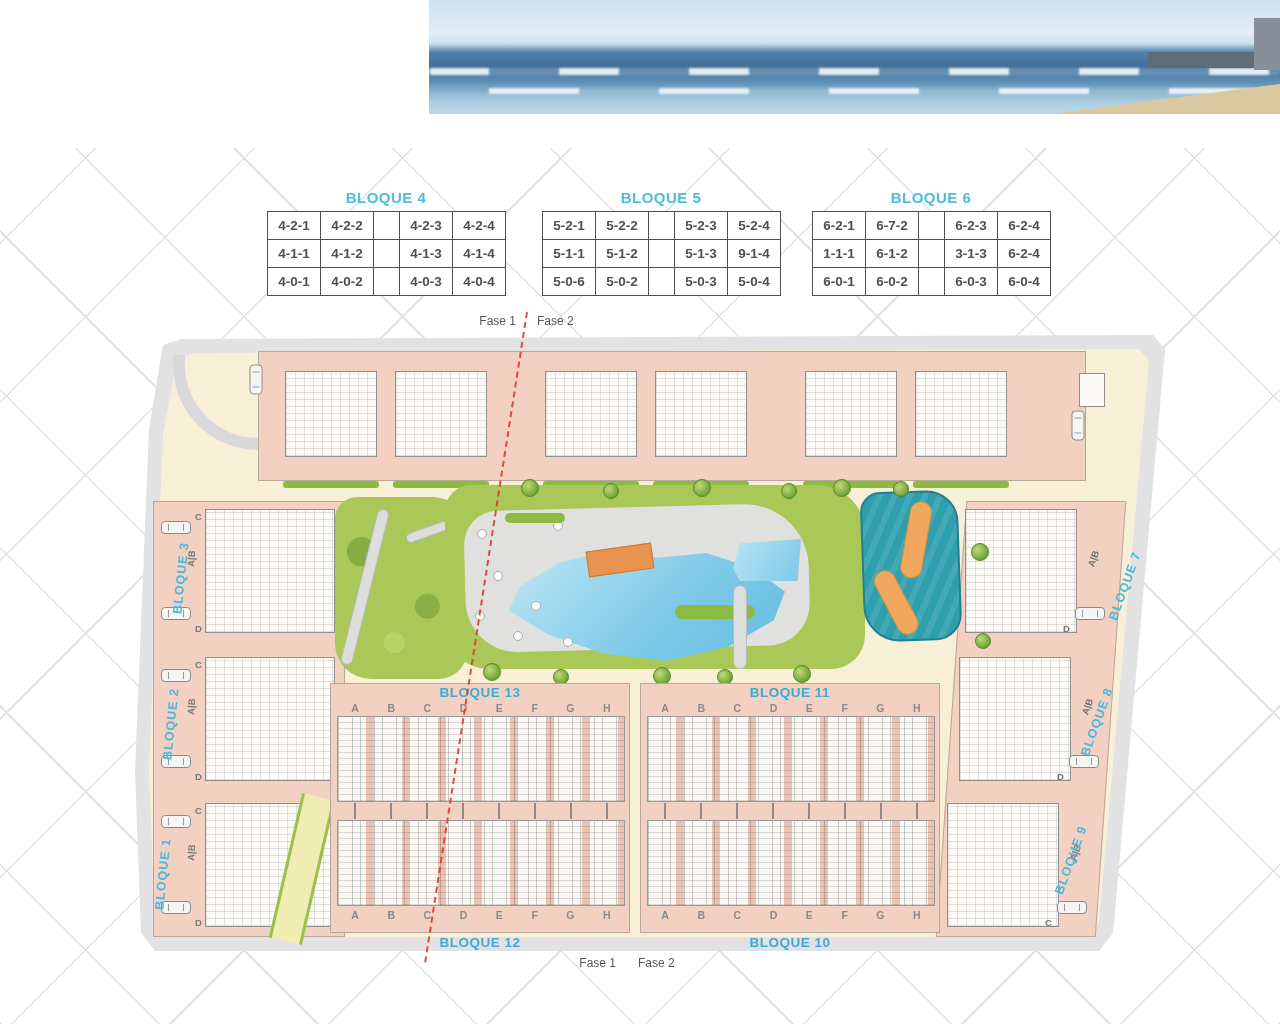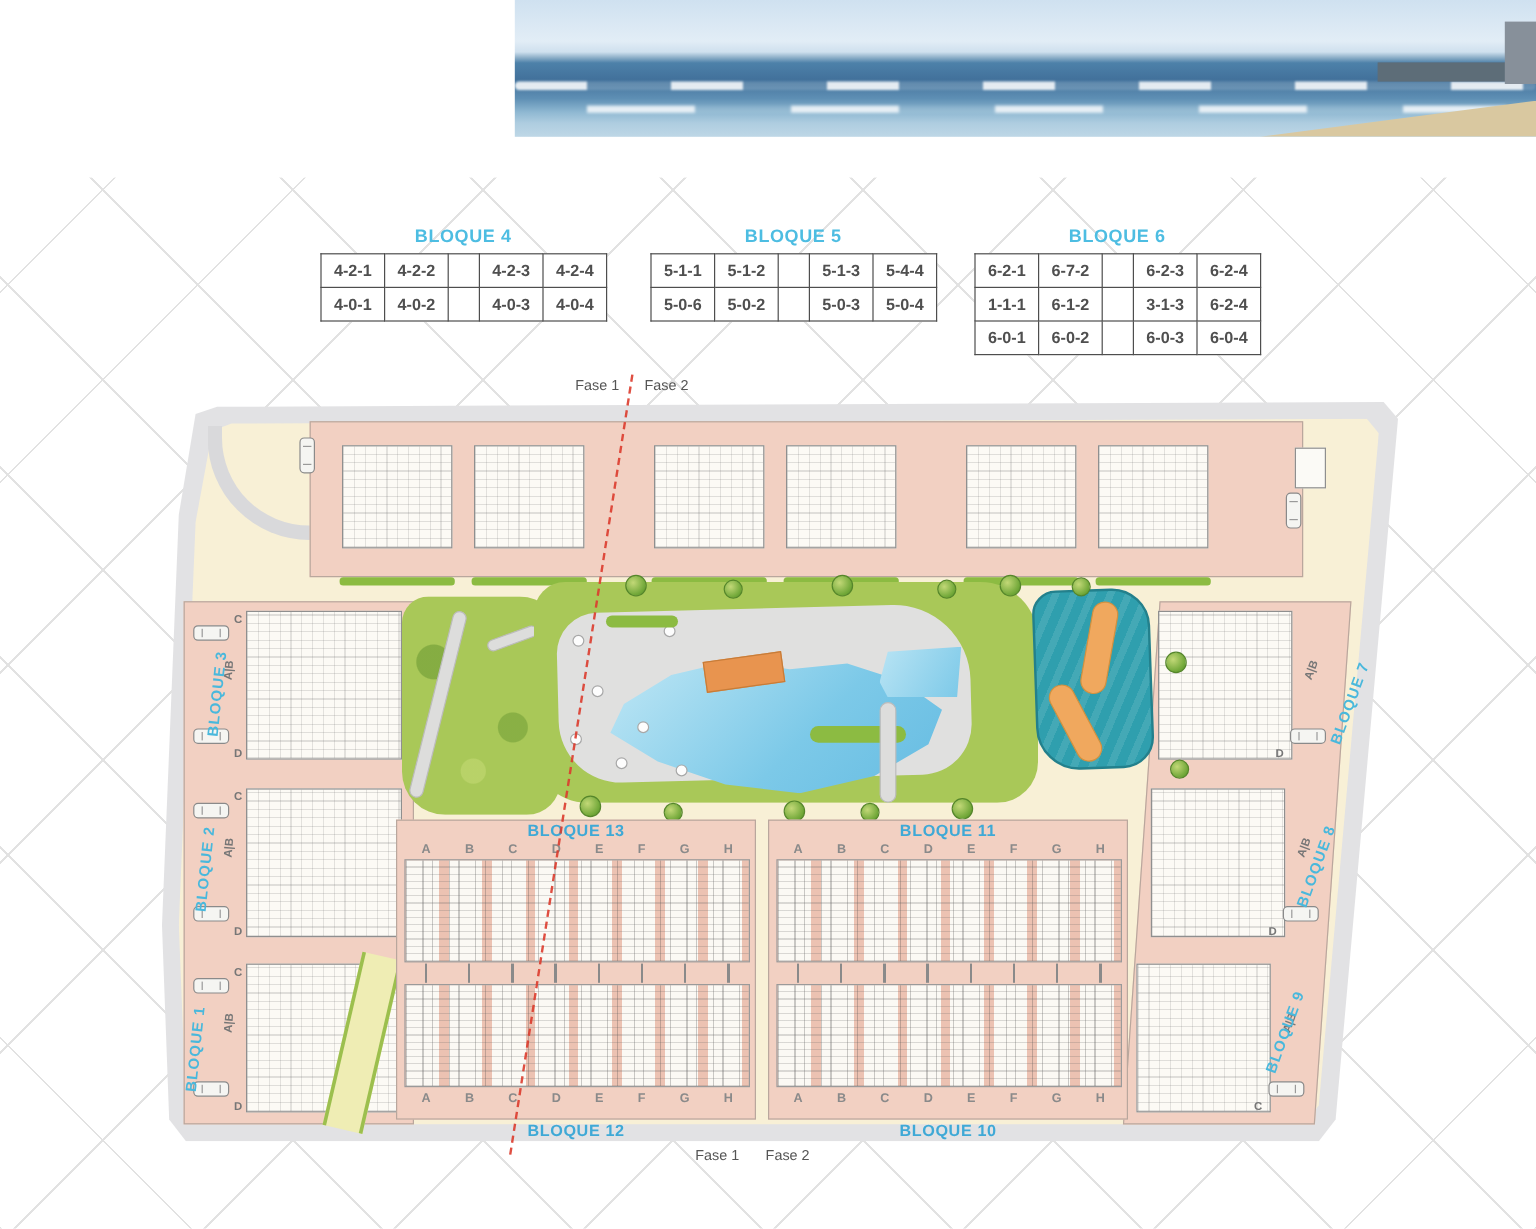--- a/index.html
+++ b/index.html
@@ -132,20 +132,27 @@
         </colgroup>
       <tbody>
           <tr>
             <td>4-2-1</td>
             <td>4-2-2</td>
             <td></td>
             <td>4-2-3</td>
             <td>4-2-4</td>
           </tr>
           <tr>
+            <td>4-1-1</td>
+            <td>4-1-2</td>
+            <td></td>
+            <td>4-1-3</td>
+            <td>4-1-4</td>
+          </tr>
+          <tr>
             <td>4-0-1</td>
             <td>4-0-2</td>
             <td></td>
             <td>4-0-3</td>
             <td>4-0-4</td>
           </tr>
         </tbody>
     </table>
   </div>
   <div class="utable tbl5">
@@ -153,25 +160,32 @@
     <table>
       <colgroup>
           <col style="width:53px">
           <col style="width:53px">
           <col style="width:26px">
           <col style="width:53px">
           <col style="width:53px">
         </colgroup>
       <tbody>
           <tr>
+            <td>5-2-1</td>
+            <td>5-2-2</td>
+            <td></td>
+            <td>5-2-3</td>
+            <td>5-2-4</td>
+          </tr>
+          <tr>
             <td>5-1-1</td>
             <td>5-1-2</td>
             <td></td>
             <td>5-1-3</td>
-            <td>5-4-4</td>
+            <td>9-1-4</td>
           </tr>
           <tr>
             <td>5-0-6</td>
             <td>5-0-2</td>
             <td></td>
             <td>5-0-3</td>
             <td>5-0-4</td>
           </tr>
         </tbody>
     </table>

